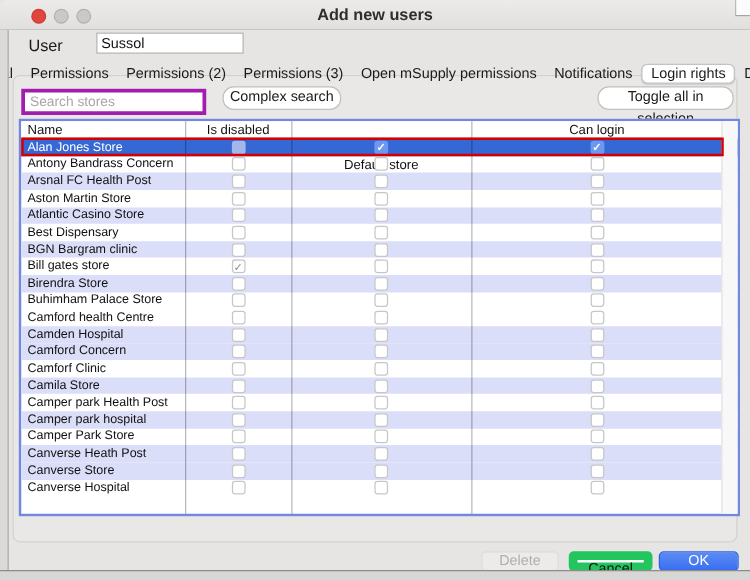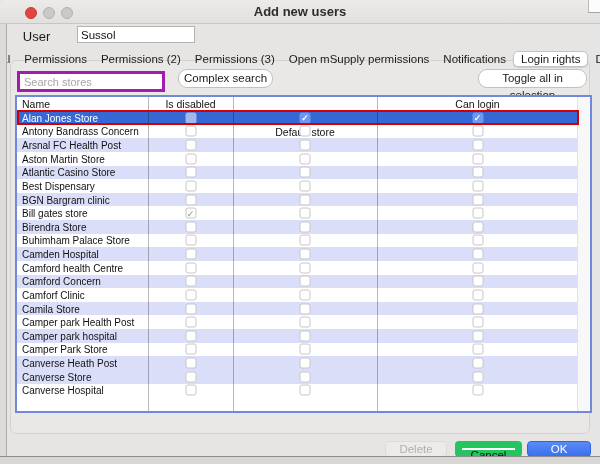--- a/index.html
+++ b/index.html
@@ -188,28 +188,28 @@
           <span class="cb un" style="left: 173.5px;"></span>
           <span class="cb un" style="left: 288px;"></span>
           <span class="cb un" style="left: 460.5px;"></span>
         </div>
         <div class="row">
           <span class="rowname">Buhimham Palace Store</span>
           <span class="cb un" style="left: 173.5px;"></span>
           <span class="cb un" style="left: 288px;"></span>
           <span class="cb un" style="left: 460.5px;"></span>
         </div>
+        <div class="row">
+          <span class="rowname">Camford health Centre</span>
+          <span class="cb un" style="left: 173.5px;"></span>
+          <span class="cb un" style="left: 288px;"></span>
+          <span class="cb un" style="left: 460.5px;"></span>
+        </div>
         <div class="row alt">
           <span class="rowname">Camden Hospital</span>
-          <span class="cb un" style="left: 173.5px;"></span>
-          <span class="cb un" style="left: 288px;"></span>
-          <span class="cb un" style="left: 460.5px;"></span>
-        </div>
-        <div class="row">
-          <span class="rowname">Camford health Centre</span>
           <span class="cb un" style="left: 173.5px;"></span>
           <span class="cb un" style="left: 288px;"></span>
           <span class="cb un" style="left: 460.5px;"></span>
         </div>
         <div class="row alt">
           <span class="rowname">Camford Concern</span>
           <span class="cb un" style="left: 173.5px;"></span>
           <span class="cb un" style="left: 288px;"></span>
           <span class="cb un" style="left: 460.5px;"></span>
         </div>

